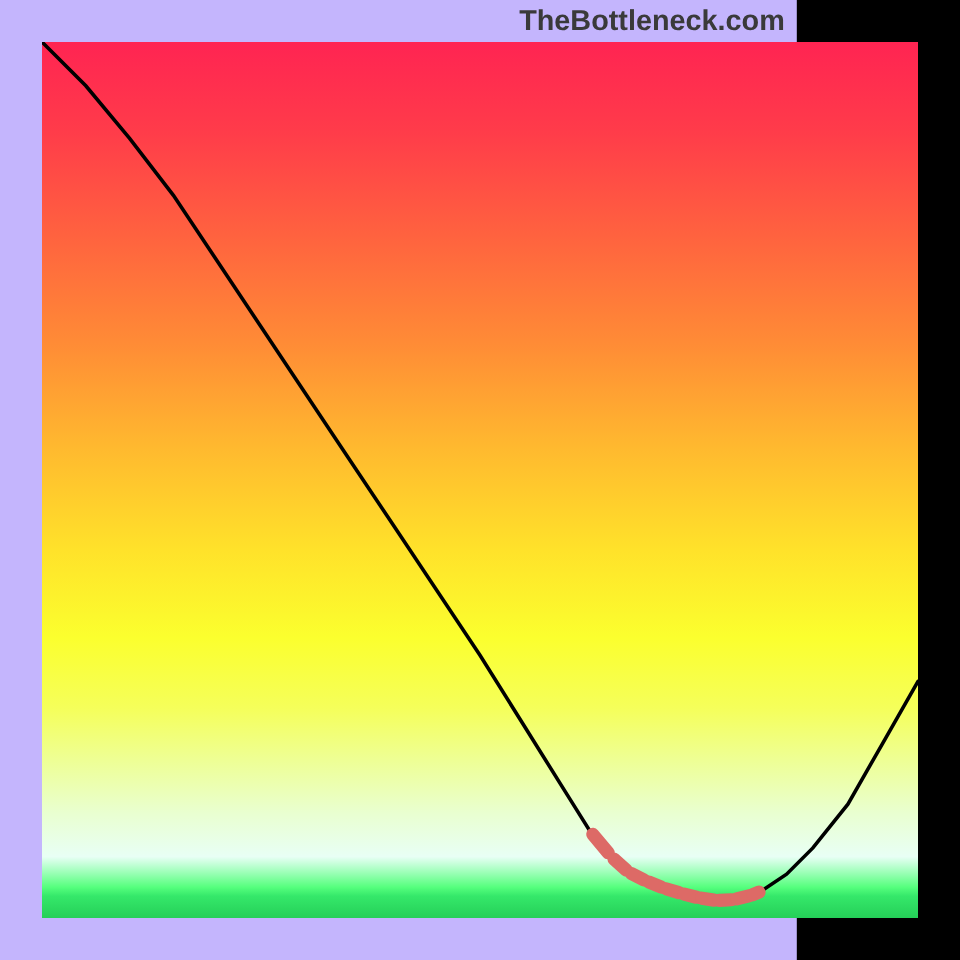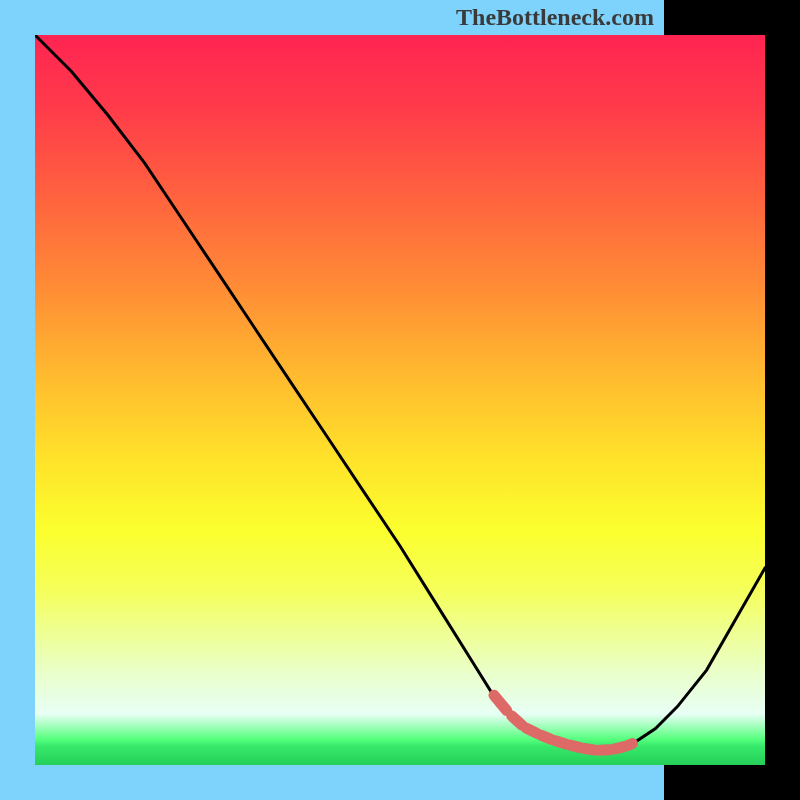--- a/index.html
+++ b/index.html
@@ -8,22 +8,21 @@
     width: 800px;
     height: 800px;
     background: #000;
     overflow: hidden;
     font-family: Arial, Helvetica, sans-serif;
   }
   .frame {
     position: relative;
     width: 664px;
     height: 800px;
-    background: #7dd3fc;
-    font-family: Liberation Serif, serif;
+    background: #c4b5fd;
   }
   .watermark {
     position: absolute;
     top: 4px;
     right: 10px;
     color: #3a3a3a;
     font-size: 24px;
     font-weight: bold;
     z-index: 10;
   }

